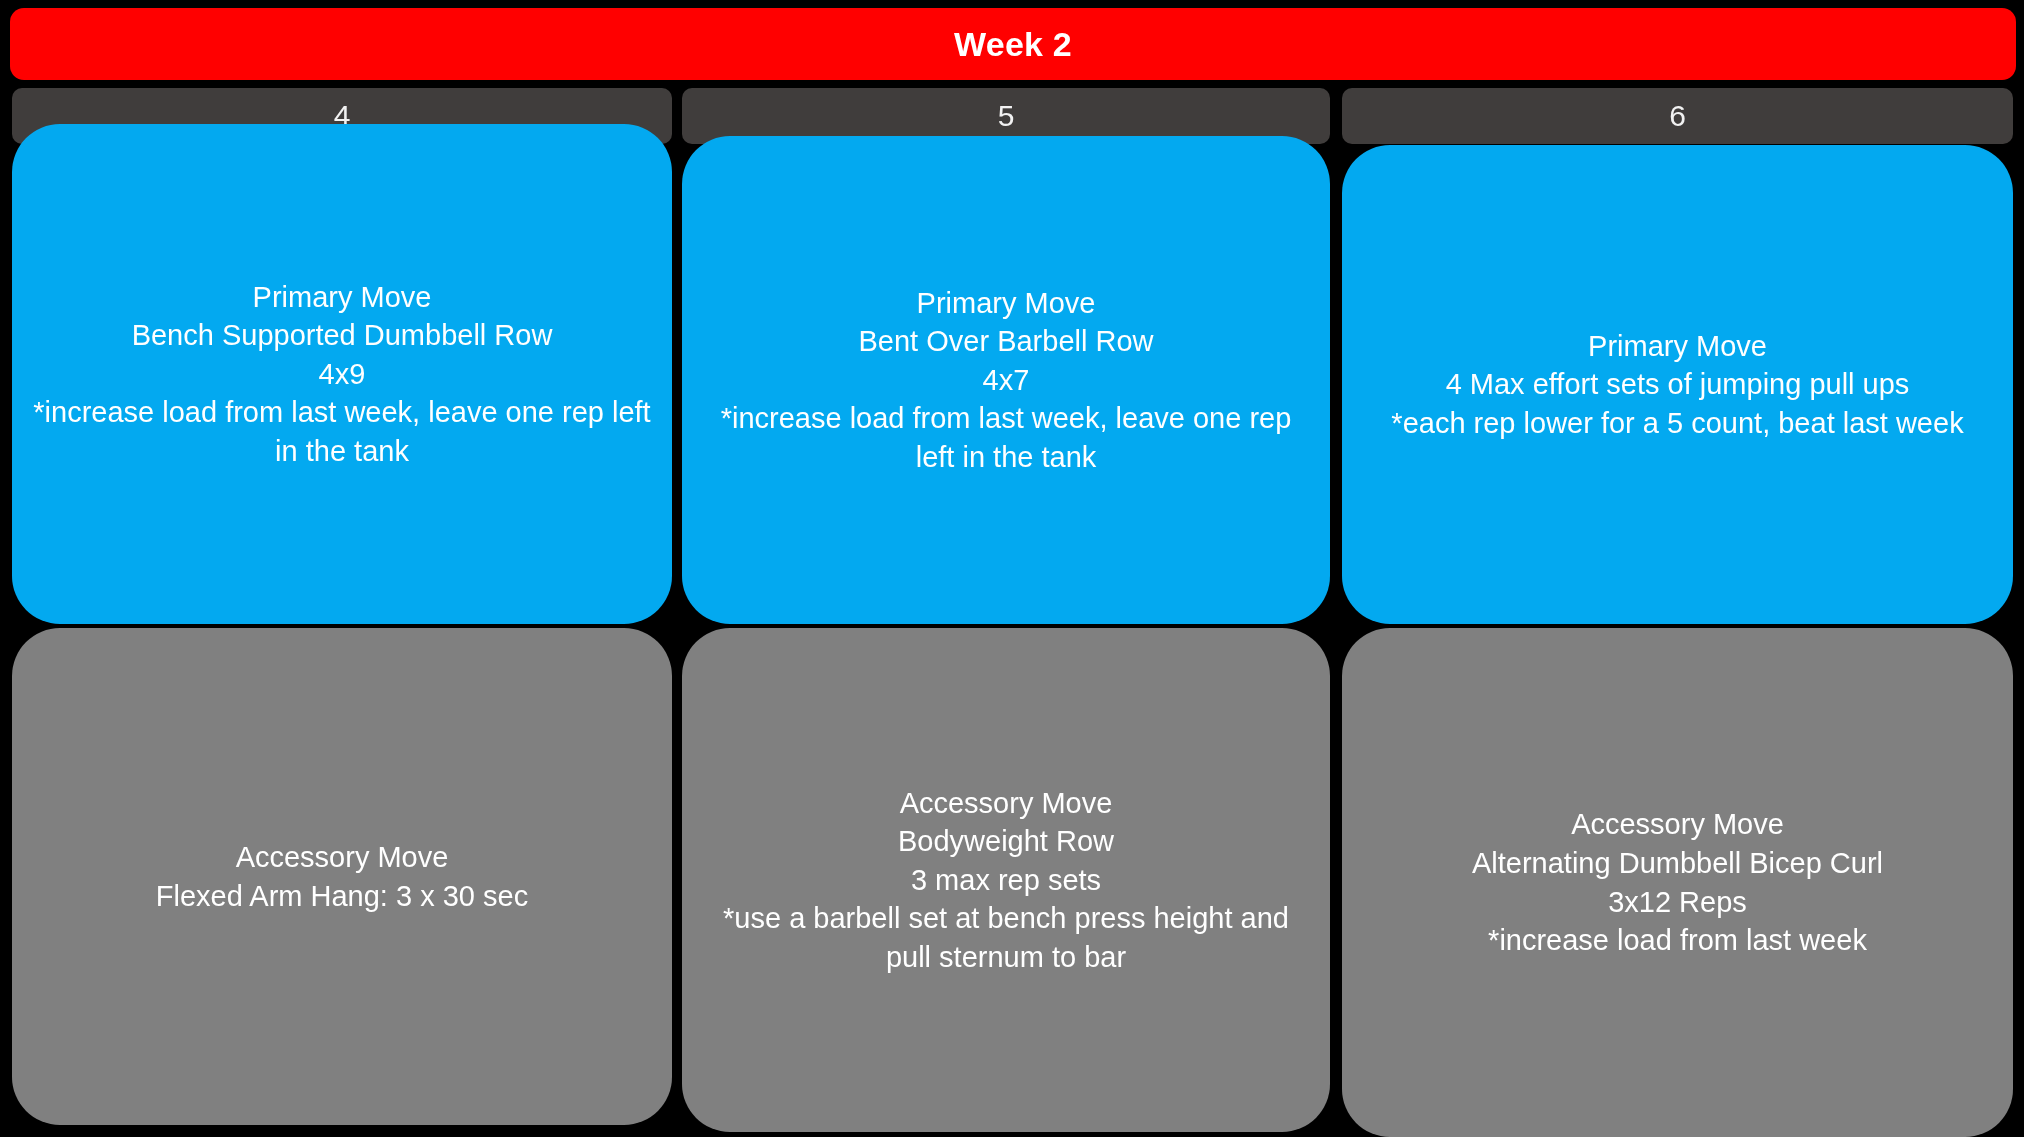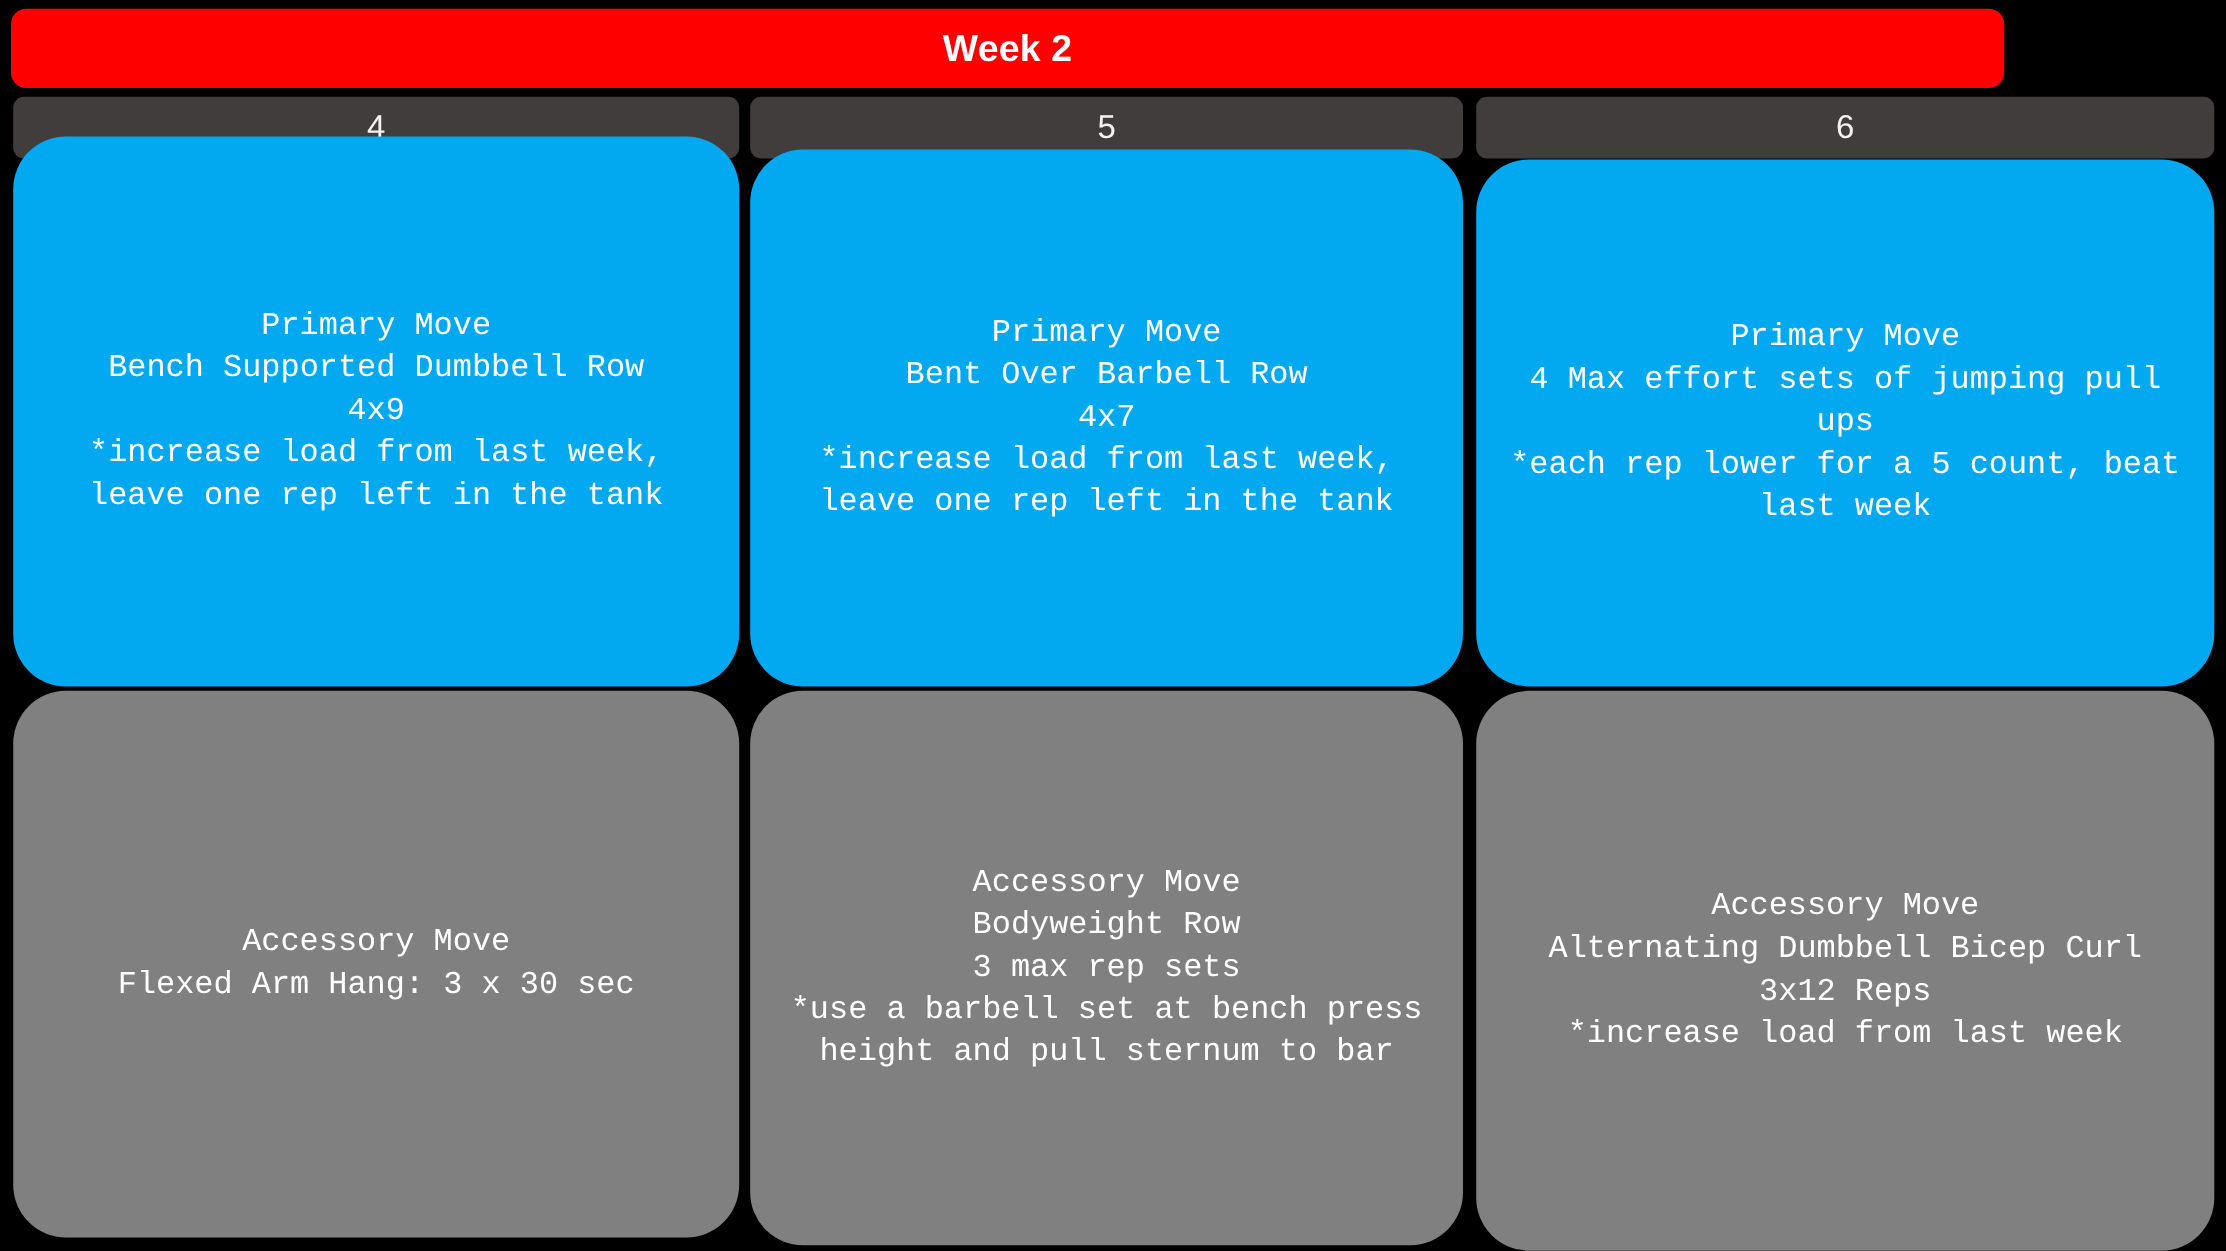--- a/index.html
+++ b/index.html
@@ -20,21 +20,21 @@
     width: 2024px;
     height: 1137px;
     background: #000000;
   }
 
   
   .week-banner {
     position: absolute;
     left: 10px;
     top: 8px;
-    width: 1812px;
+    width: 2006px;
     height: 72px;
     background: #FF0000;
     border-radius: 14px;
     display: flex;
     align-items: center;
     justify-content: center;
     box-sizing: border-box;
   }
   .week-banner-title {
     color: #FFFFFF;
@@ -101,21 +101,20 @@
   .card-accessory {
     background: #808080;
     border-radius: 48px;
   }
   .card-text {
     color: #FFFFFF;
     font-size: 29px;
     line-height: 1.33;
     white-space: pre-line;
     width: 100%;
-    font-family: Liberation Mono, monospace;
   }
 
   
   .c0 .card-primary   { top: 36px;  height: 500px; }
   .c1 .card-primary   { top: 48px;  height: 488px; }
   .c2 .card-primary   { top: 57px;  height: 479px; }
 
   .c0 .card-accessory { top: 540px; height: 497px; }
   .c1 .card-accessory { top: 540px; height: 504px; }
   .c2 .card-accessory { top: 540px; height: 509px; }

